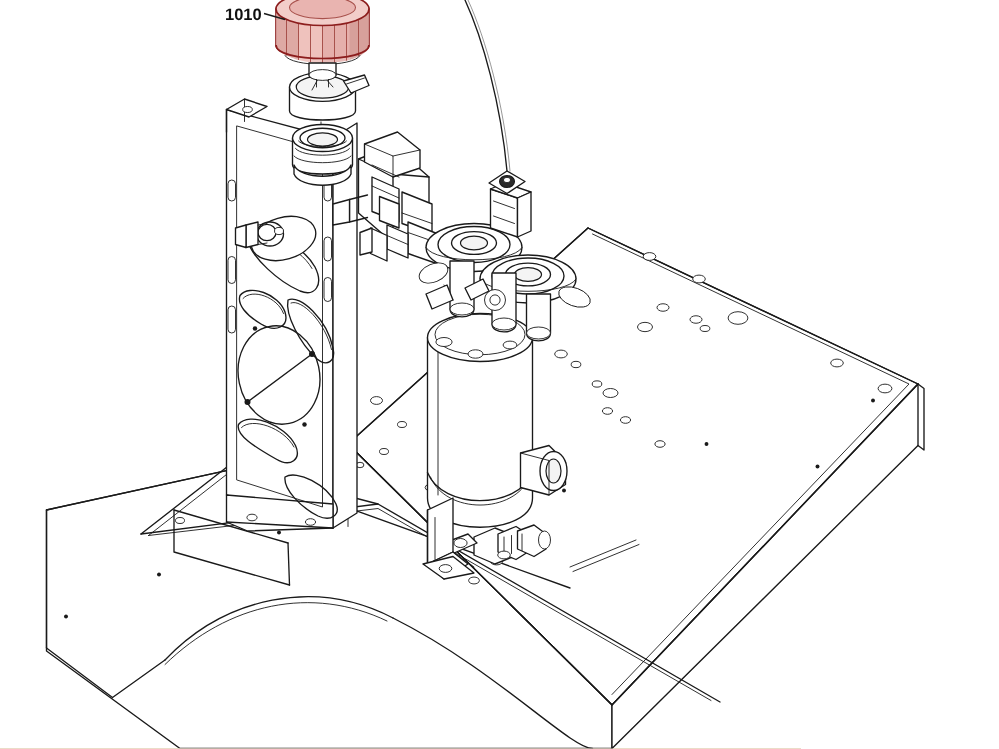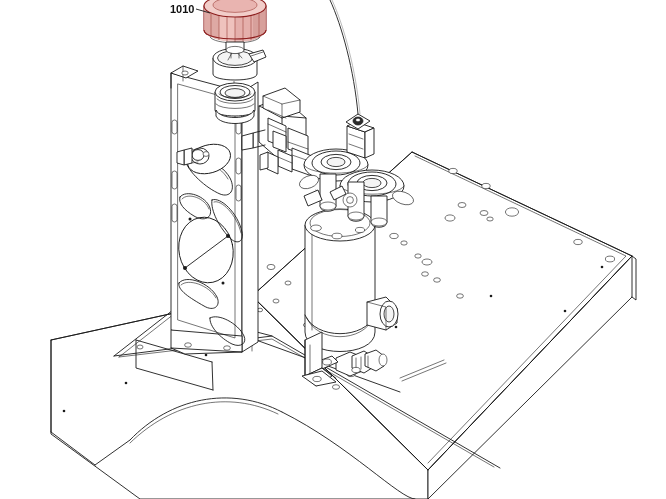--- a/index.html
+++ b/index.html
@@ -7,21 +7,20 @@
   body{
     width:666px;height:499px;
     background:#ffffff;
     font-family:"Liberation Sans", sans-serif;
     overflow:hidden;
   }
   #stage{
     position:relative;
     width:534px;height:499px;
     background:#a16207;
-    margin-left:20px;
   }
   #stage svg{display:block;}
   .callout-text{
     font-family:"Liberation Sans", sans-serif;
     font-size:11px;
     font-weight:700;
     fill:#111111;
   }
 </style>
 </head>

